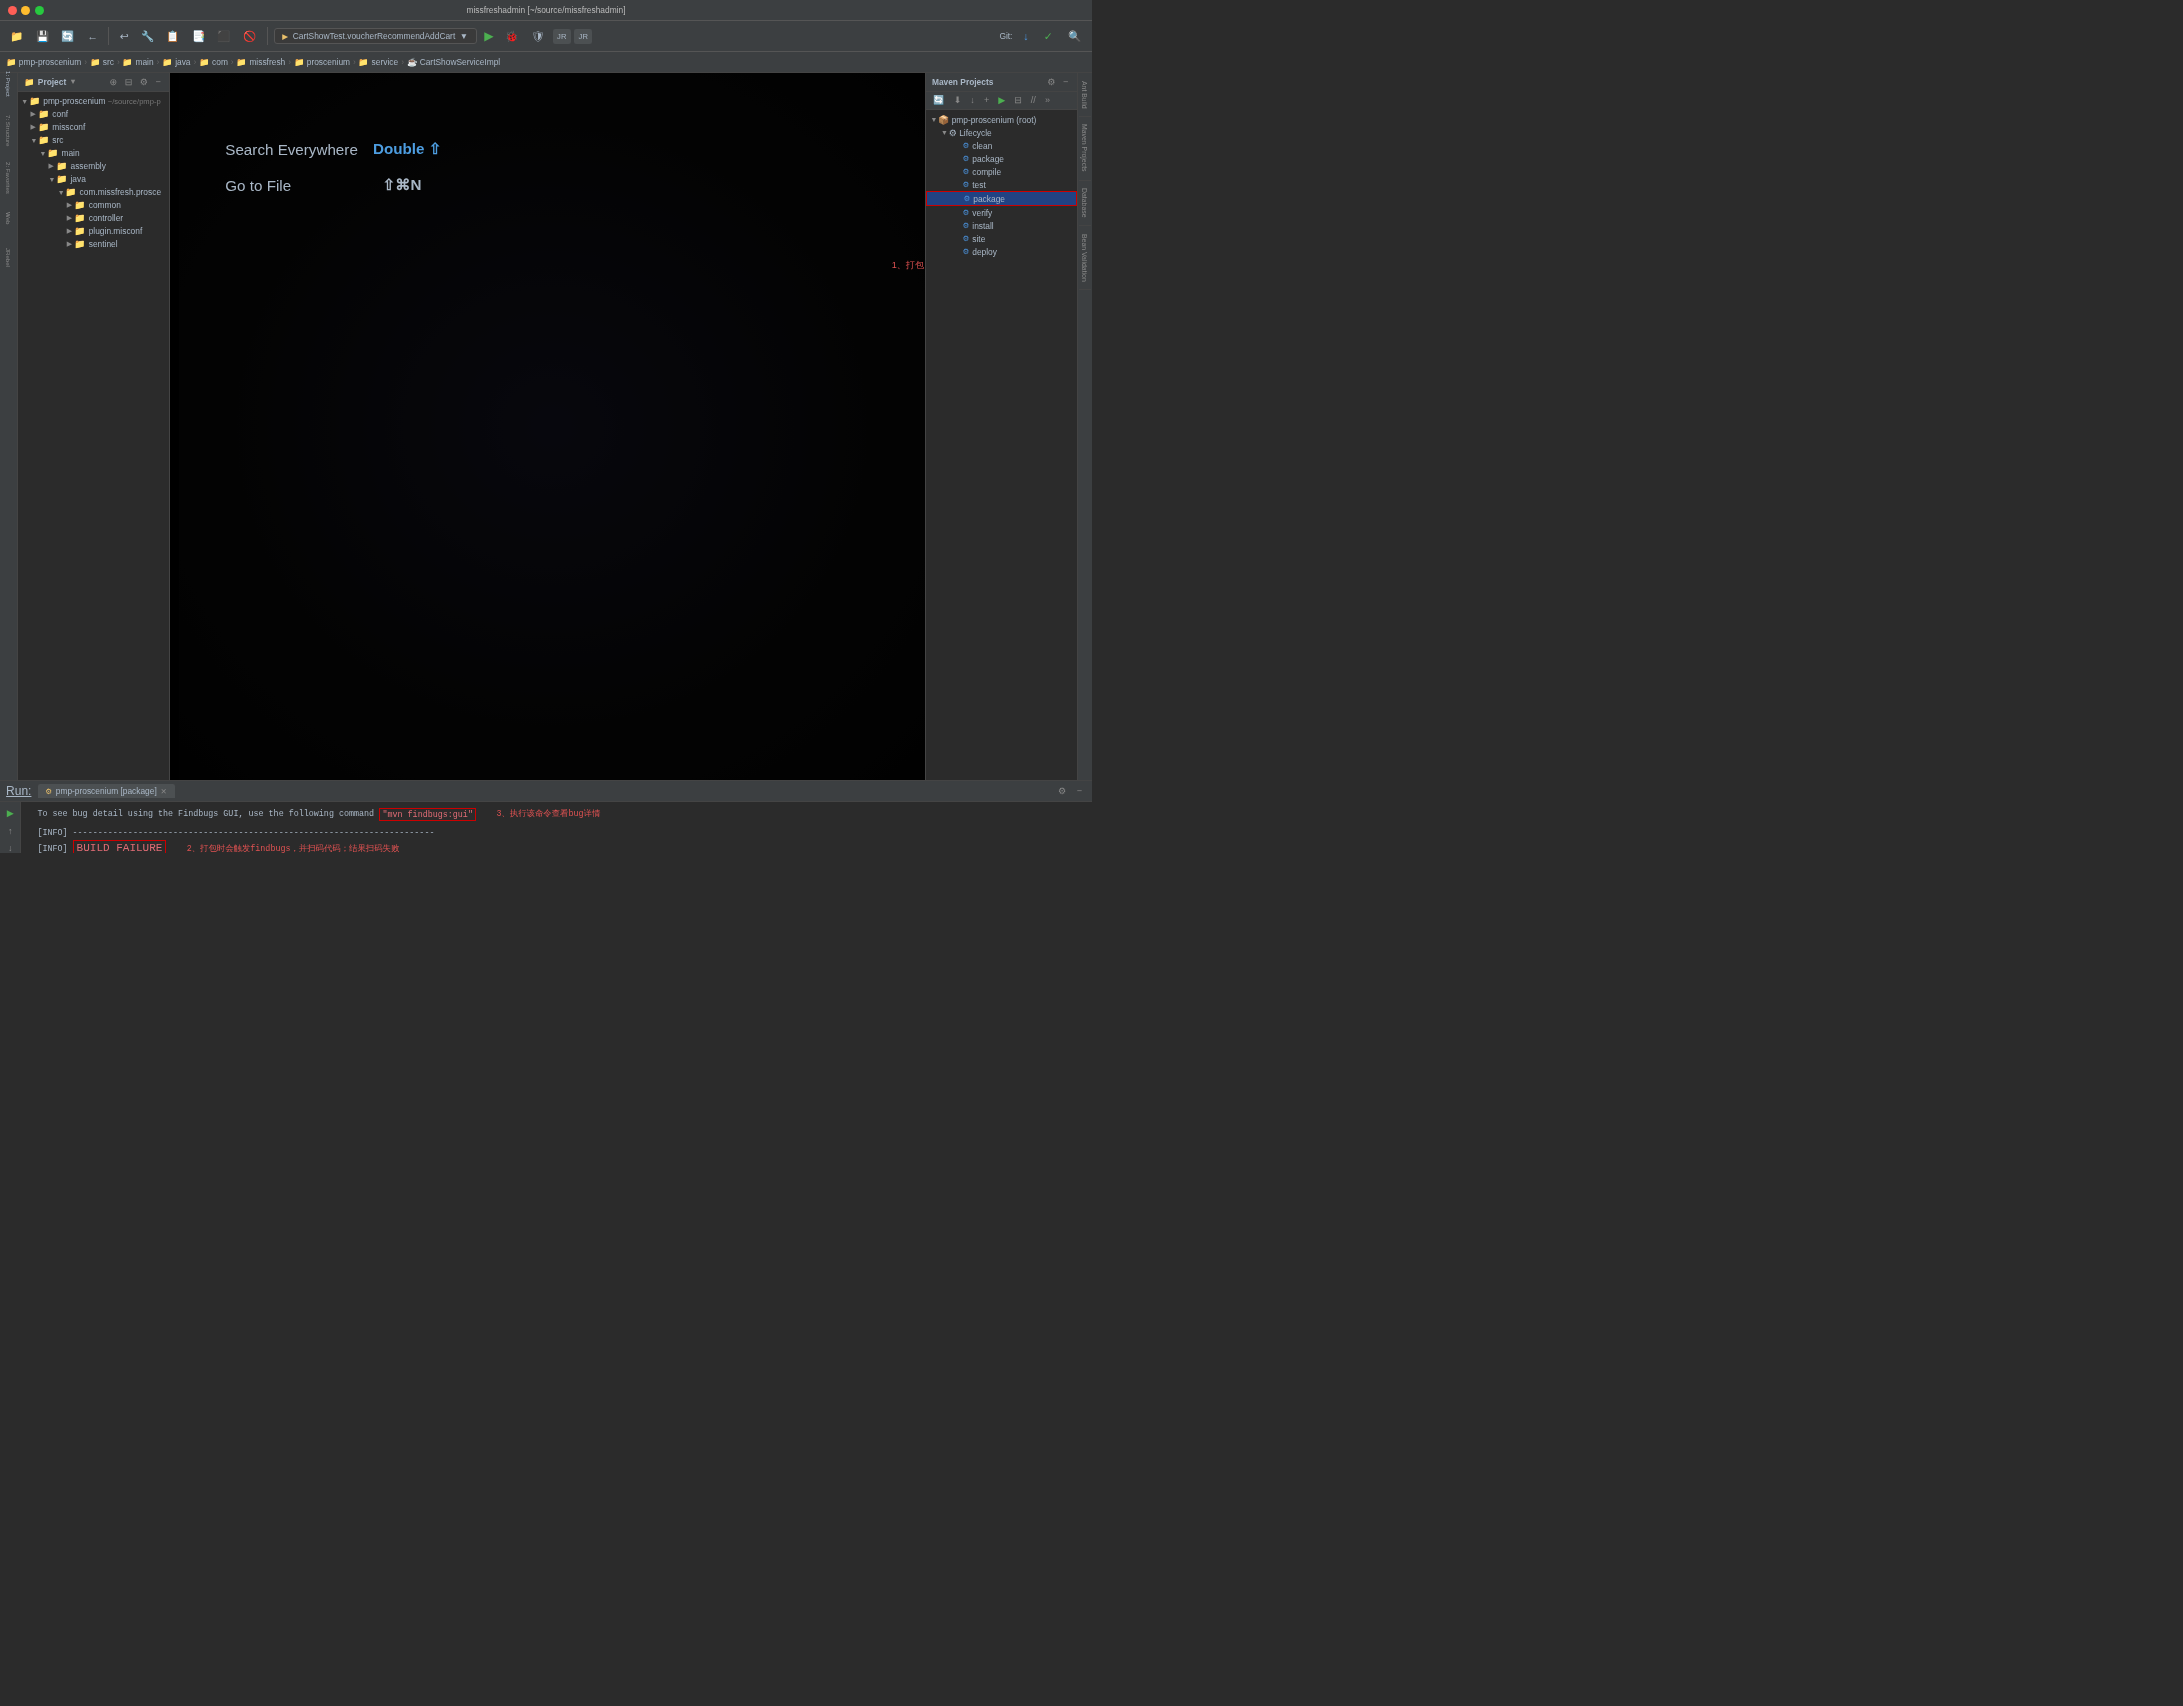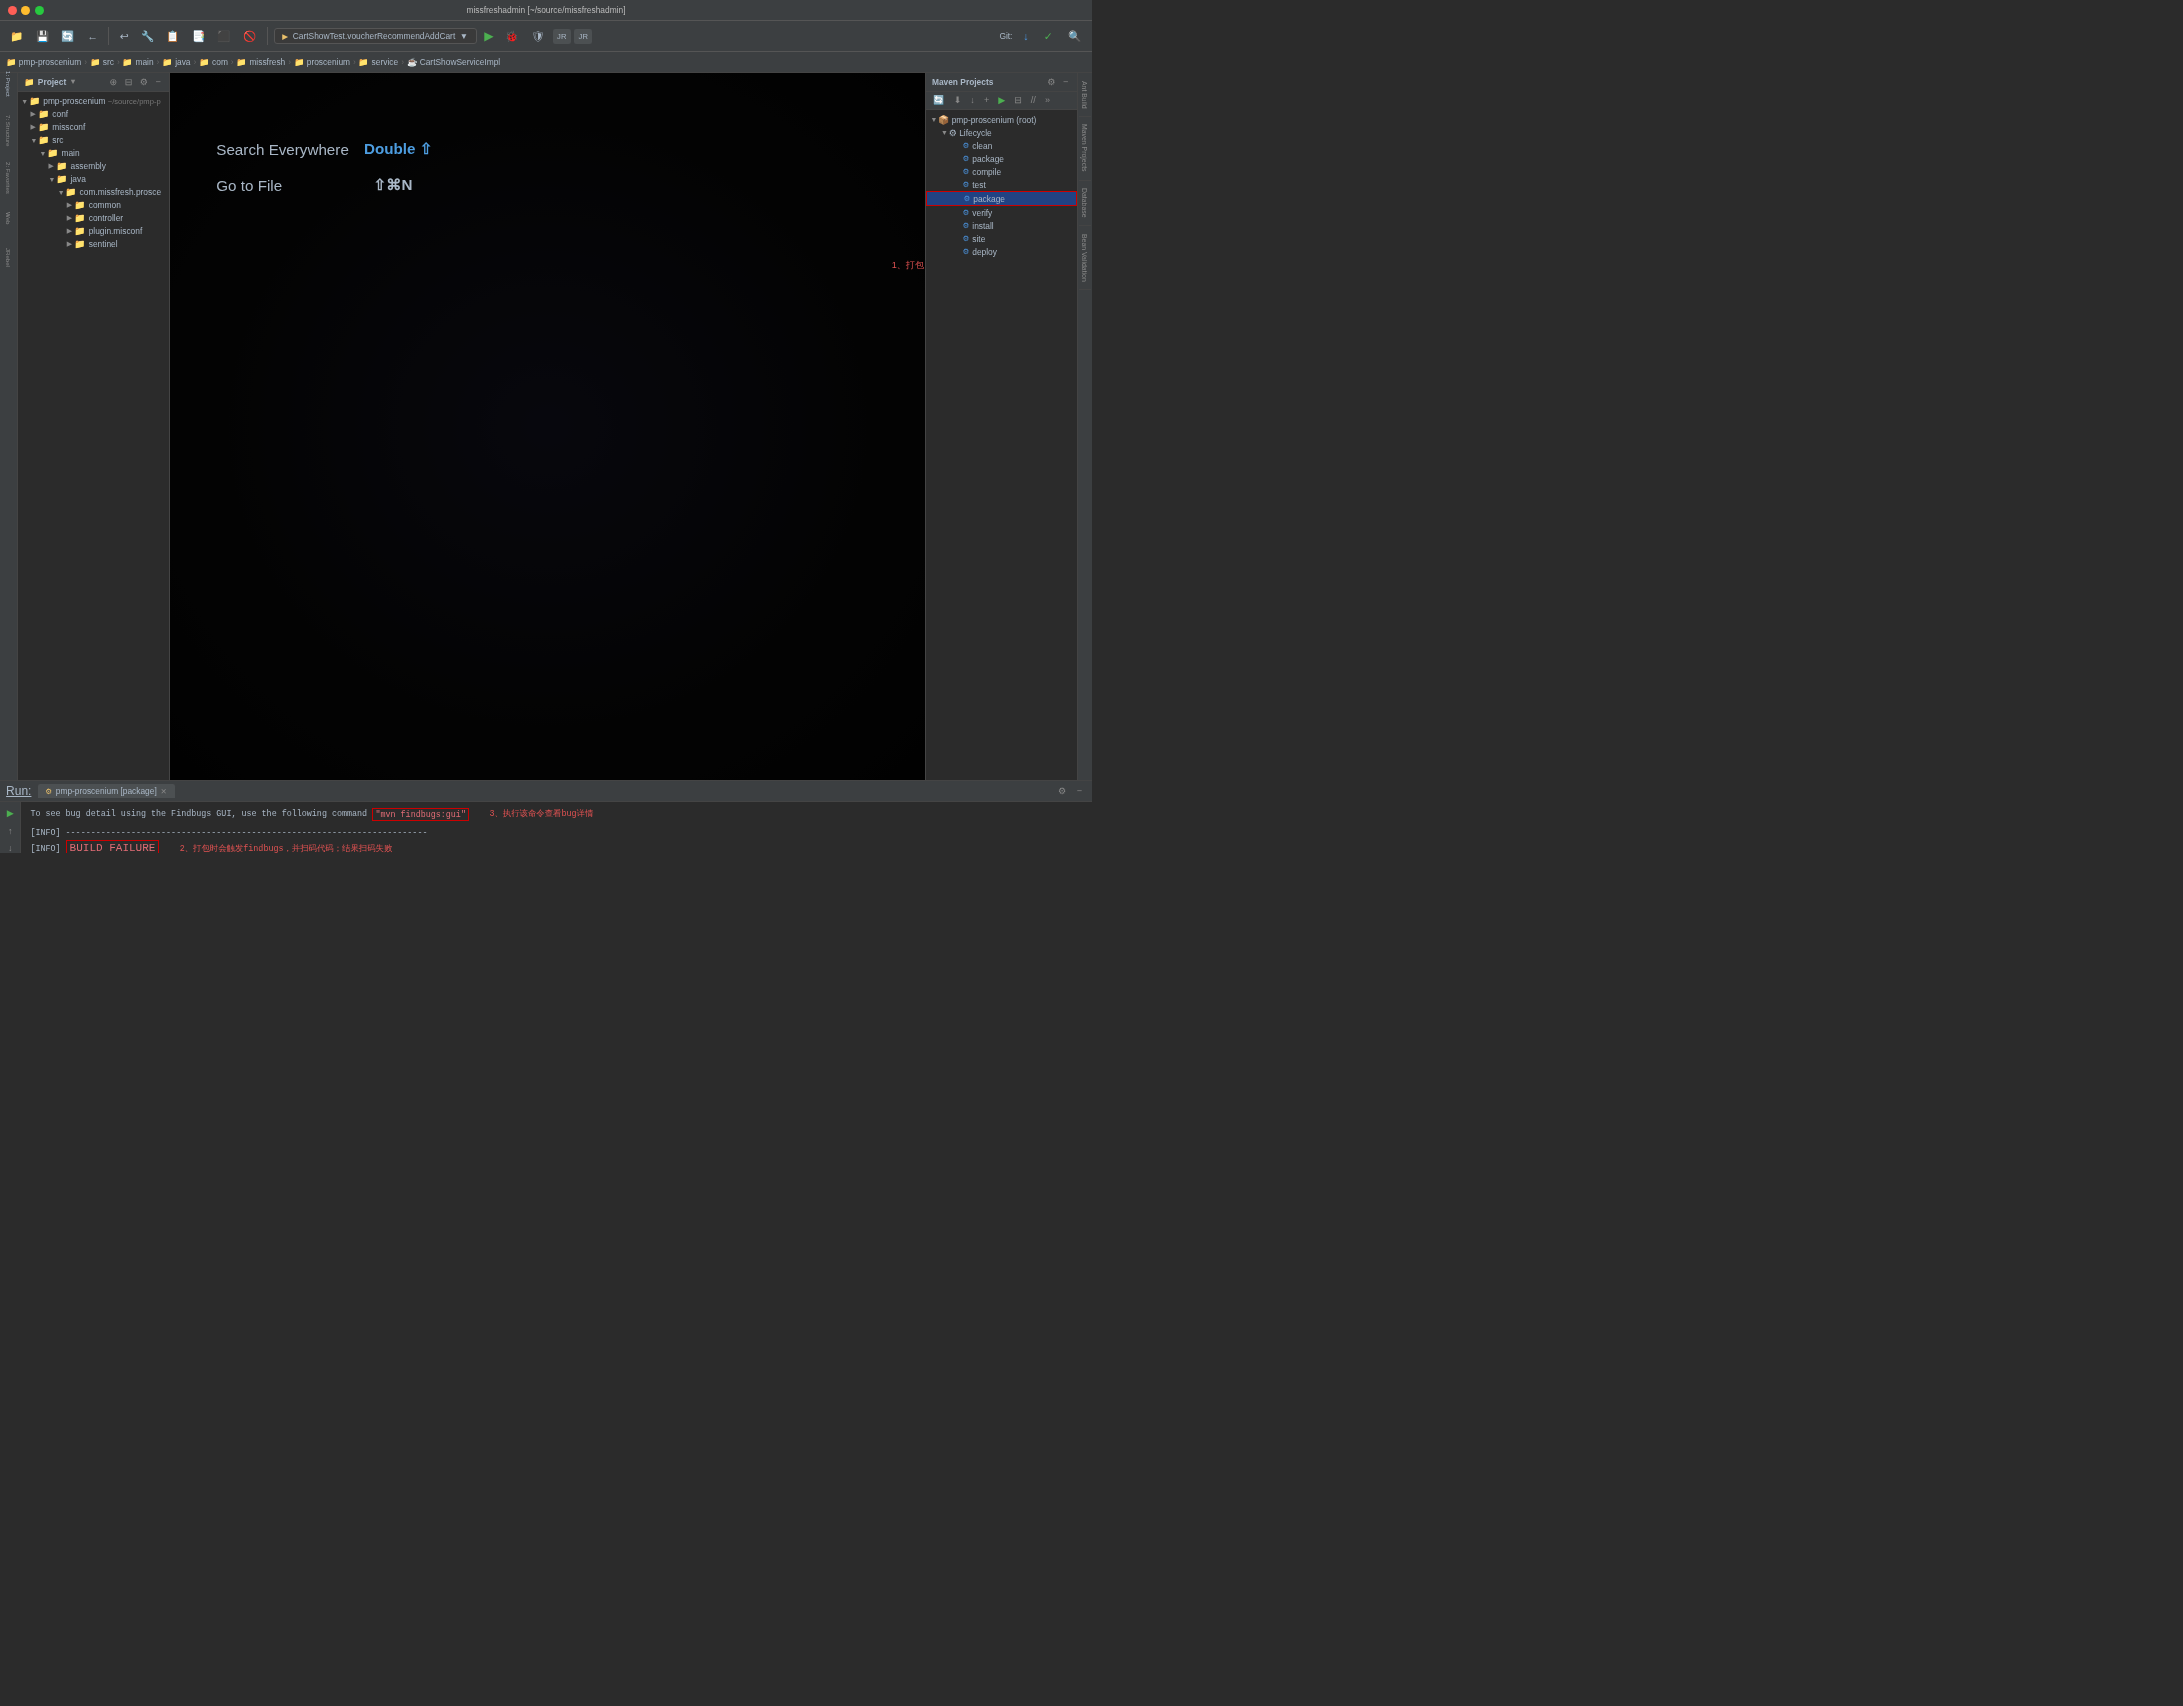--- a/index.html
+++ b/index.html
@@ -178,20 +178,21 @@
     }
     .tree-folder { color: #e8bf6a; font-size: 9.1px; margin-right: 3px; }
     .tree-label { color: #a9b7c6; }
     .tree-label-faded { color: #777; font-size: 7.6px; }
 
     
     .center-area {
       flex: 1;
       position: relative;
       background: #000000;
+      padding-left: 9px;
     }
     .editor-bg {
       width: 100%;
       height: 100%;
       background: #2b2b2b;
       position: relative;
       overflow: hidden;
     }
     
     .search-overlay {
@@ -348,21 +349,21 @@
       flex: 1;
       background: #2b2b2b;
       font-family: 'Courier New', monospace;
       font-size: 8.4px;
       padding: 6.1px 9.1px;
       overflow-y: auto;
       color: #a9b7c6;
       line-height: 1.5;
       position: relative;
     }
-    .run-output .info { color: #a9b7c6; }
+    .run-output .info { color: #a9b7c6; margin-left: 7px; }
     .run-output .error-line { color: #e06c75; }
     .run-output .warn-line { color: #e5c07b; }
     .run-output .highlight-cmd {
       background: transparent;
       border: 1.1px solid #cc0000;
       padding: 0.8px 2.3px;
       color: #e06c75;
     }
 
     

